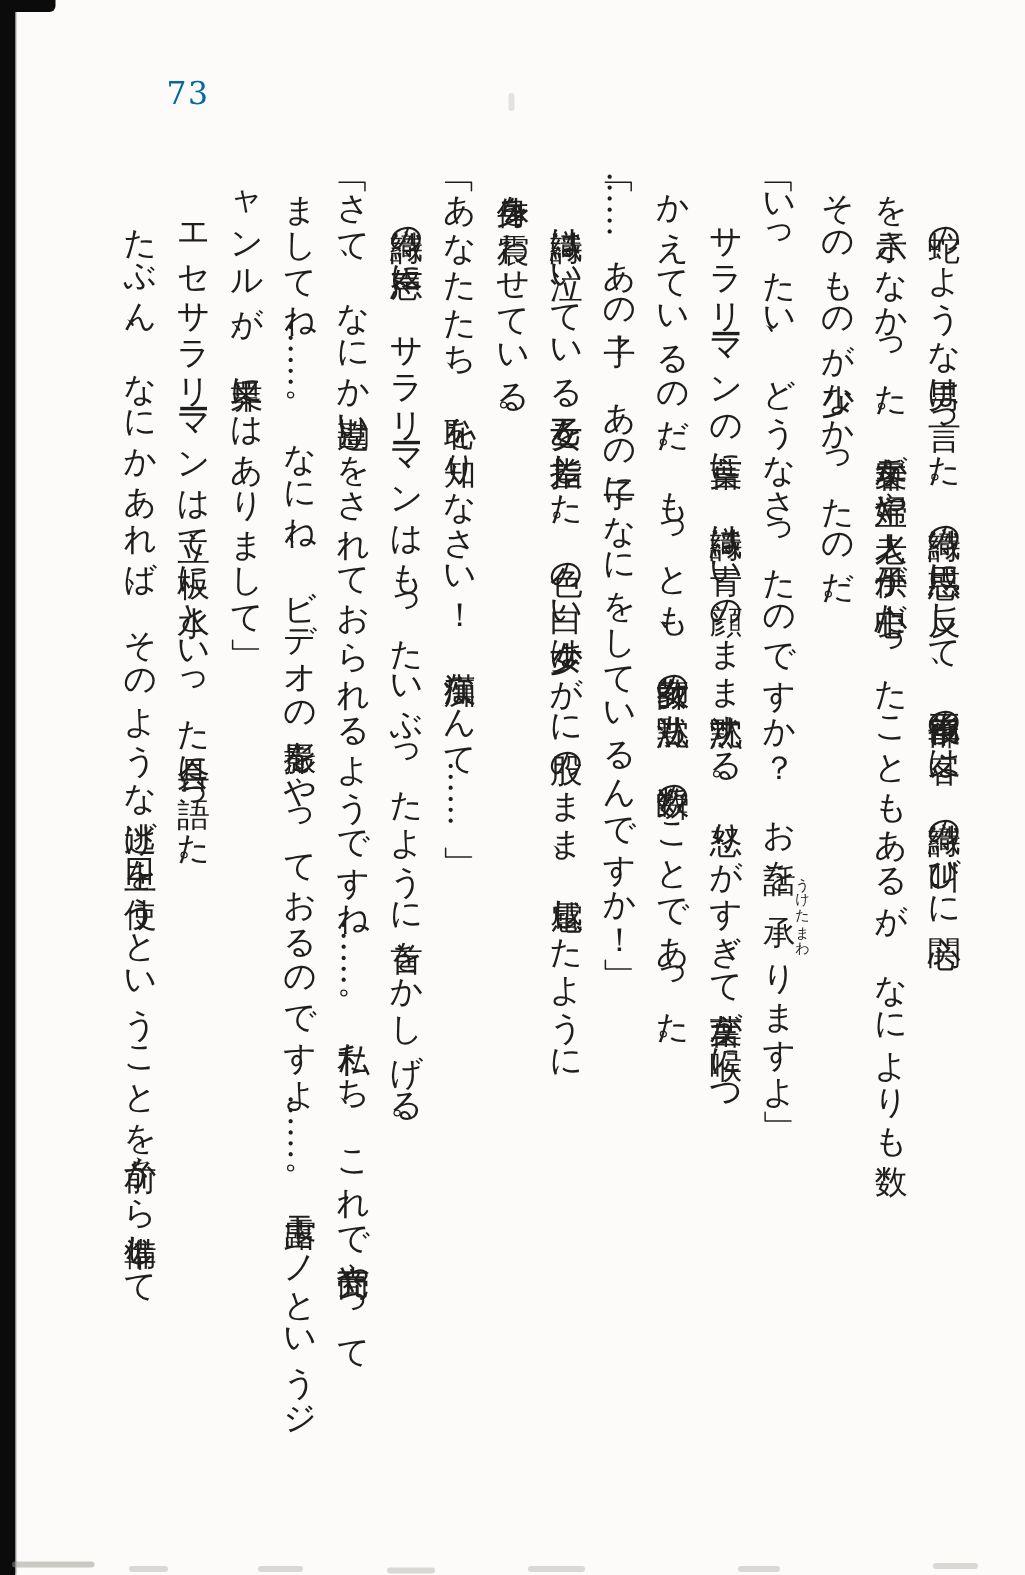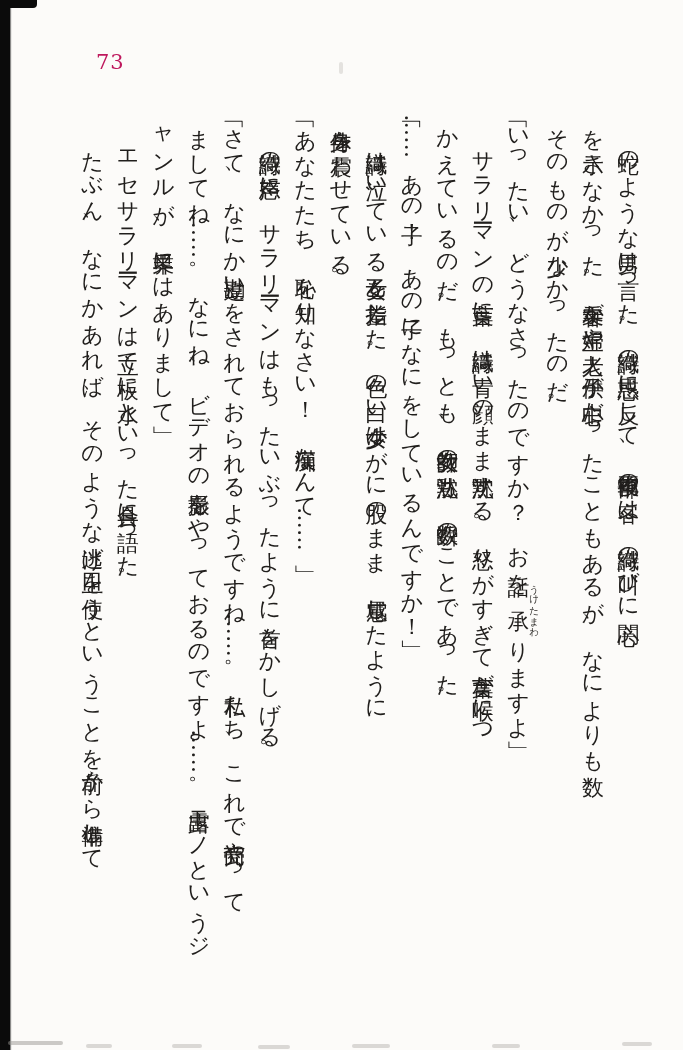--- a/index.html
+++ b/index.html
@@ -25,24 +25,24 @@
   }
   .scan-edge-corner {
     position: absolute;
     left: 0; top: 0;
     width: 37px; height: 8px;
     background: #0b0b0b;
     border-bottom-right-radius: 4px;
   }
   .page-number {
     position: absolute;
-    left: 96px; top: 50px;
+    left: 111px; top: 50px;
     font-size: 21px;
     letter-spacing: 1px;
-    color: #be185d;
+    color: #0369a1;
   }
   
   .text-block {
     position: absolute;
     top: 114px;
     right: 37px;
     height: 840px;
     writing-mode: vertical-rl;
     text-orientation: mixed;
     font-size: 21.8px;

